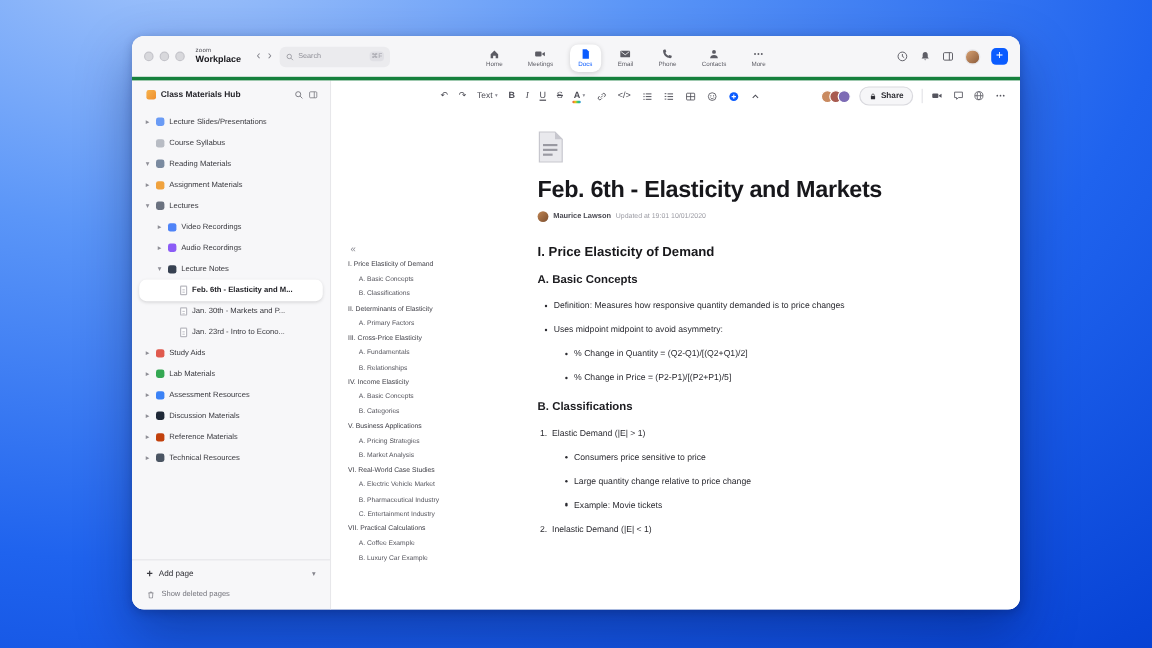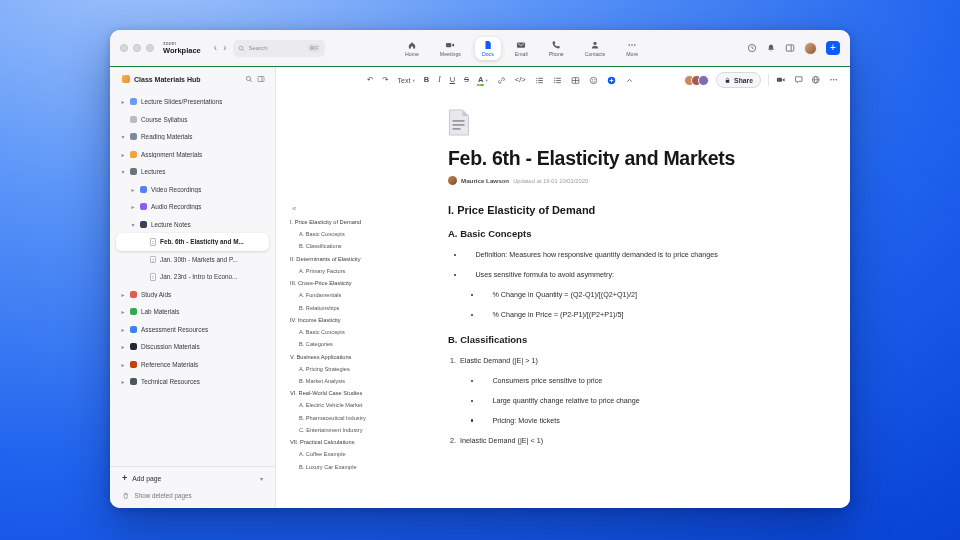--- a/index.html
+++ b/index.html
@@ -10,21 +10,21 @@
     position: relative;
   }
   .window {
     position:absolute; left:110px; top:30px; width:740px; height:478px;
     background:#fff; border-radius:10px; overflow:hidden;
     box-shadow: 0 20px 45px rgba(0,18,80,.38), 0 2px 8px rgba(0,18,80,.25);
     display:flex; flex-direction:column;
   }
   
   .titlebar {
-    height:37px; flex:0 0 37px; background:#f6f6f8; border-bottom:1px solid #15803d;
+    height:37px; flex:0 0 37px; background:#f6f6f8; border-bottom:3px solid #15803d;
     display:flex; align-items:center; padding:0 10px; position:relative;
   }
   .traffic { display:flex; gap:5px; margin-right:9px; }
   .tl { width:8px; height:8px; border-radius:50%; background:#d8d8dc; border:1px solid #c4c4ca; display:inline-block; cursor:default; }
   .brand { display:flex; flex-direction:column; line-height:1; margin-right:10px; }
   .brand .b1 { font-size:5px; color:#4a4a52; letter-spacing:.2px; }
   .brand .b2 { font-size:7.5px; font-weight:bold; color:#17171c; margin-top:1px; }
   .navchev { font-size:10px; color:#84848c; padding:0 3px; line-height:1; cursor:pointer; }
   .searchbox {
     margin-left:4px; width:92px; height:17px; background:#ebebee; border-radius:5px;
@@ -109,21 +109,21 @@
   .doccol { position:absolute; left:172px; top:16px; width:372px; }
   .docicon { width:22px; height:27px; }
   .doctitle { font-size:19.5px; font-weight:bold; color:#17171b; letter-spacing:-.3px; margin-top:11px; line-height:1.15; cursor:text; }
   .meta { display:flex; align-items:center; gap:4px; margin-top:7px; }
   .meta .mav { width:9px; height:9px; border-radius:50%; background:linear-gradient(135deg,#c08552,#7c4f30); }
   .meta .mname { font-size:6.2px; font-weight:bold; color:#4a4a52; }
   .meta .mupd { font-size:5.8px; color:#9b9ba3; }
   .h2 { font-size:11px; font-weight:bold; color:#17171a; margin-top:19px; }
   .h3 { font-size:9.5px; font-weight:bold; color:#1c1c20; margin-top:15px; }
   .h3 + .bullet, .h2 + .h3 { margin-top:12px; }
-  .bullet { display:flex; align-items:flex-start; gap:19px; margin-top:12px; font-size:7.2px; color:#2b2b31; line-height:1.1; }
+  .bullet { display:flex; align-items:flex-start; gap:5px; margin-top:12px; font-size:7.2px; color:#2b2b31; line-height:1.1; }
   .bullet.lvl0 { padding-left:6px; }
   .bullet.lvl1 { padding-left:23px; }
   .bullet .dot { width:2.4px; height:2.4px; border-radius:50%; background:#2b2b31; flex:0 0 2.4px; margin-top:2.6px; }
   .numitem { display:flex; align-items:flex-start; gap:3px; margin-top:12px; font-size:7.2px; color:#2b2b31; line-height:1.1; padding-left:2px; }
   .numitem .num { min-width:7px; }
   .svgi { display:block; }
 </style>
 </head>
 <body>
 
@@ -522,21 +522,21 @@
           </div>
           <div id="doc-body">
               <div class="h2">I. Price Elasticity of Demand</div>
               <div class="h3">A. Basic Concepts</div>
               <div class="bullet lvl0">
                 <span class="dot"></span>
                 <span class="btxt">Definition: Measures how responsive quantity demanded is to price changes</span>
               </div>
               <div class="bullet lvl0">
                 <span class="dot"></span>
-                <span class="btxt">Uses sensitive formula to avoid asymmetry:</span>
+                <span class="btxt">Uses midpoint midpoint to avoid asymmetry:</span>
               </div>
               <div class="bullet lvl1">
                 <span class="dot"></span>
                 <span class="btxt">% Change in Quantity = (Q2-Q1)/[(Q2+Q1)/2]</span>
               </div>
               <div class="bullet lvl1">
                 <span class="dot"></span>
                 <span class="btxt">% Change in Price = (P2-P1)/[(P2+P1)/5]</span>
               </div>
               <div class="h3">B. Classifications</div>
@@ -547,21 +547,21 @@
               <div class="bullet lvl1">
                 <span class="dot"></span>
                 <span class="btxt">Consumers price sensitive to price</span>
               </div>
               <div class="bullet lvl1">
                 <span class="dot"></span>
                 <span class="btxt">Large quantity change relative to price change</span>
               </div>
               <div class="bullet lvl1">
                 <span class="dot"></span>
-                <span class="btxt">Pricing: Movie tickets</span>
+                <span class="btxt">Example: Movie tickets</span>
               </div>
               <div class="numitem">
                 <span class="num">2.</span>
                 <span class="btxt">Inelastic Demand (|E| &lt; 1)</span>
               </div>
             </div>
         </div>
       </div>
     </main>
 

